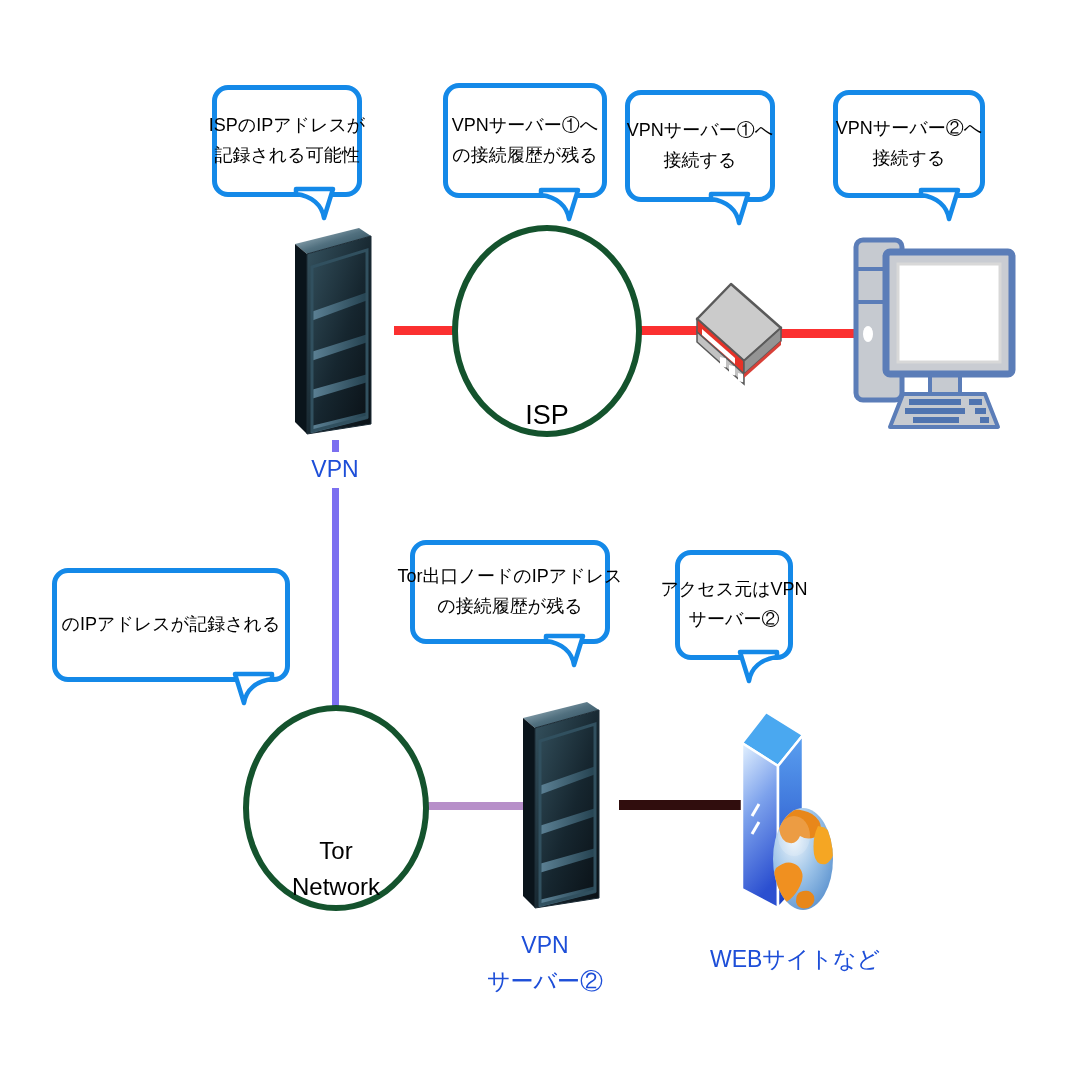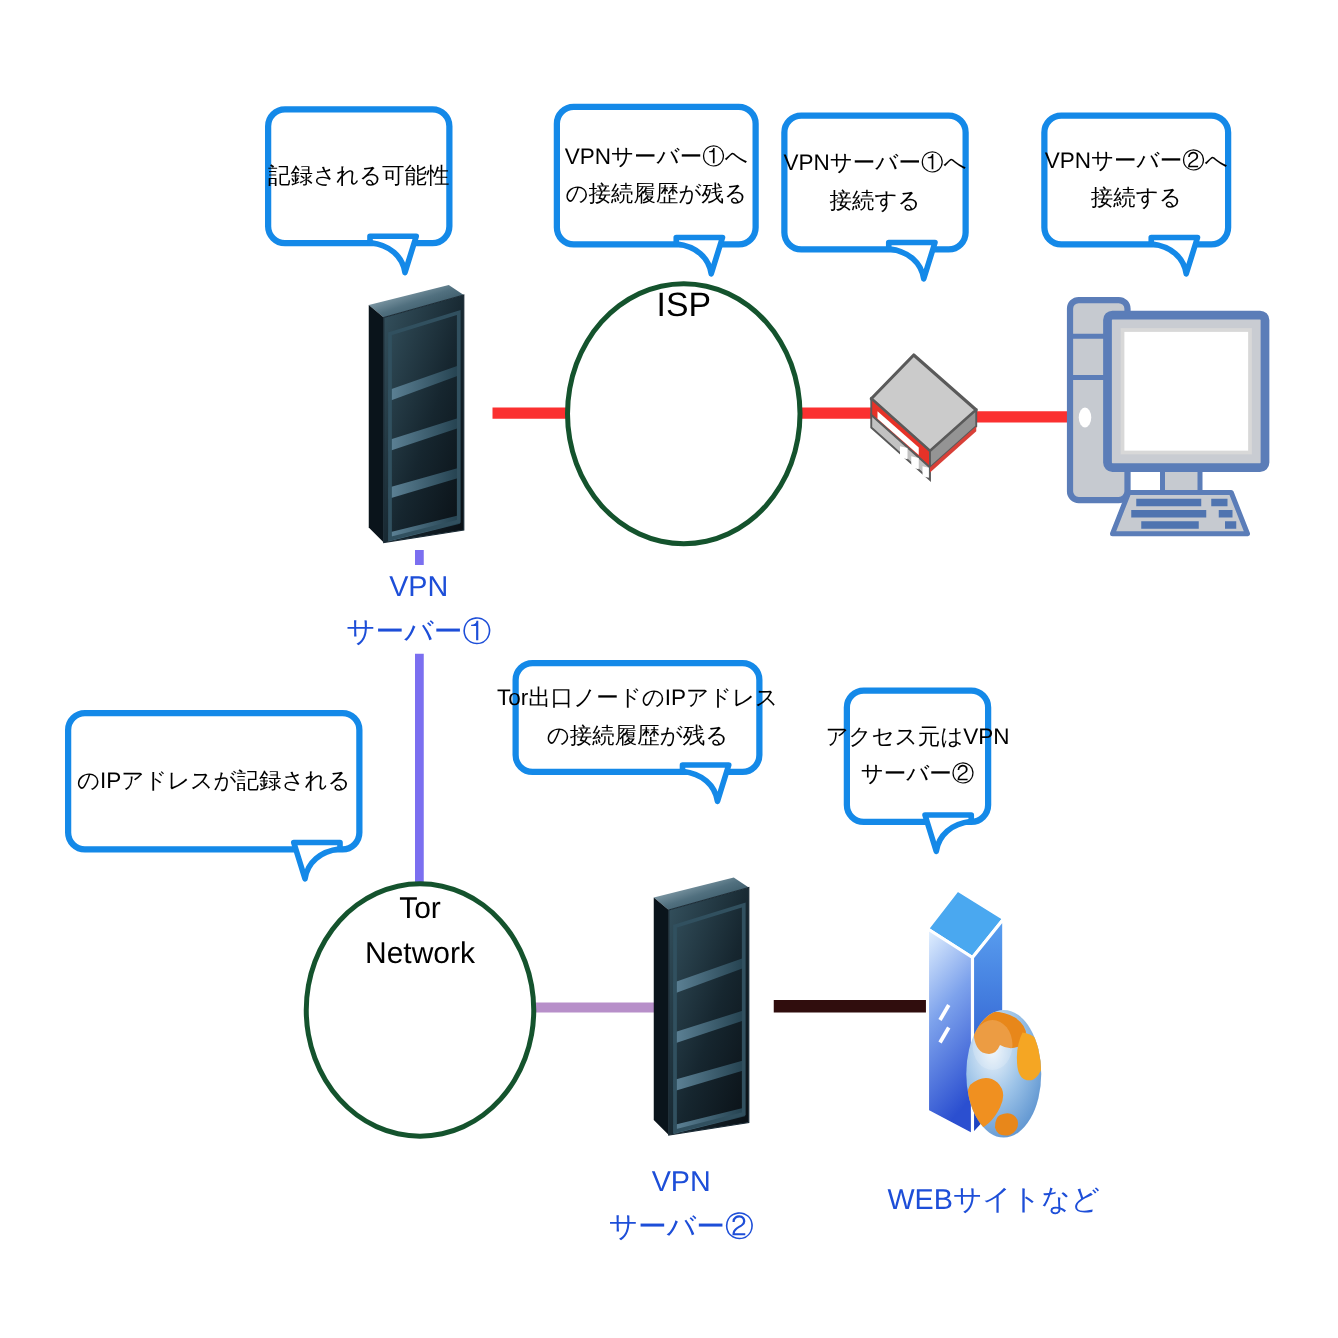--- a/index.html
+++ b/index.html
@@ -18,22 +18,22 @@
   .tail path{fill:#fff;stroke:var(--bubble-border,#1489e8);stroke-width:4.5;stroke-linejoin:round;}
   .tail.flip{transform:scaleX(-1);}
   
   .line{position:absolute;z-index:1;}
   .line.red{background:var(--line-red,#fb3030);}
   .line.purple{background:var(--line-purple,#7b6ff0);}
   .line.mauve{background:var(--line-mauve,#b78fc9);}
   .line.dark{background:var(--line-dark-brown,#300d0d);}
   
   .ellipse{
-    position:absolute;box-sizing:border-box;background:#fff;border:4px solid #14532d;
-    border-radius:50%;display:flex;flex-direction:column;align-items:center;justify-content:flex-start;
+    position:absolute;box-sizing:border-box;background:#fff;border:6px solid #14532d;
+    border-radius:50%;display:flex;flex-direction:column;align-items:center;justify-content:flex-end;
     z-index:2;text-align:center;
   }
   .ellipse.isp{font-size:27px;}
   .ellipse.tor{font-size:24px;line-height:1.5;}
   
   .icon{position:absolute;z-index:3;}
   
   .node-label{
     position:absolute;text-align:center;font-size:23px;line-height:1.55;color:#1d4ed8;
     background:#fff;z-index:4;
@@ -160,29 +160,29 @@
         <path d="M78,118 q14,2 16,16 q2,16 -8,22 q-10,2 -12,-10 q-2,-16 4,-28 Z" fill="#f5a623"></path>
         <path d="M36,160 q12,-10 22,-2 q8,8 2,20 q-8,16 -20,18 q-10,-2 -8,-16 q0,-12 4,-20 Z" fill="#f09020"></path>
         <path d="M60,184 q10,-4 14,4 q2,8 -6,12 q-10,2 -12,-6 q0,-8 4,-10 Z" fill="#e8871a"></path>
         <ellipse cx="54" cy="128" rx="16" ry="20" fill="#ffffff" opacity="0.18"></ellipse>
       </g>
     </g>
   </svg>
 
   <div class="node-label" style="left:260px;top:452px;width:150px;">
     <div>VPN</div>
-    <div>サーバー①</div>
   </div>
   <div class="node-label" style="left:470px;top:928px;width:150px;">
     <div>VPN</div>
     <div>サーバー②</div>
   </div>
   <div class="node-label" style="left:695px;top:942px;width:200px;">WEBサイトなど</div>
 
   <div class="bubble" style="left:212px;top:85px;width:150px;height:112px;">
+    <span>ISPのIPアドレスが</span>
     <span>記録される可能性</span>
     <svg class="tail" style="right:18px;" viewBox="0 0 46 36">
         <path d="M3 3 H40 L31 32 C29 19 19 10 3 8 Z"></path>
       </svg>
   </div>
 
   <div class="bubble" style="left:443px;top:83px;width:164px;height:115px;">
     <span>VPNサーバー①へ</span>
     <span>の接続履歴が残る</span>
     <svg class="tail" style="right:18px;" viewBox="0 0 46 36">
@@ -206,21 +206,21 @@
       </svg>
   </div>
 
   <div class="bubble" style="left:52px;top:568px;width:238px;height:114px;">
     <span>のIPアドレスが記録される</span>
     <svg class="tail flip" style="right:10px;" viewBox="0 0 46 36">
         <path d="M3 3 H40 L31 32 C29 19 19 10 3 8 Z"></path>
       </svg>
   </div>
 
-  <div class="bubble" style="left:410px;top:528px;width:200px;height:92px;">
+  <div class="bubble" style="left:410px;top:540px;width:200px;height:104px;">
     <span>Tor出口ノードのIPアドレス</span>
     <span>の接続履歴が残る</span>
     <svg class="tail" style="right:16px;" viewBox="0 0 46 36">
         <path d="M3 3 H40 L31 32 C29 19 19 10 3 8 Z"></path>
       </svg>
   </div>
 
   <div class="bubble" style="left:675px;top:550px;width:118px;height:110px;">
     <span>アクセス元はVPN</span>
     <span>サーバー②</span>

